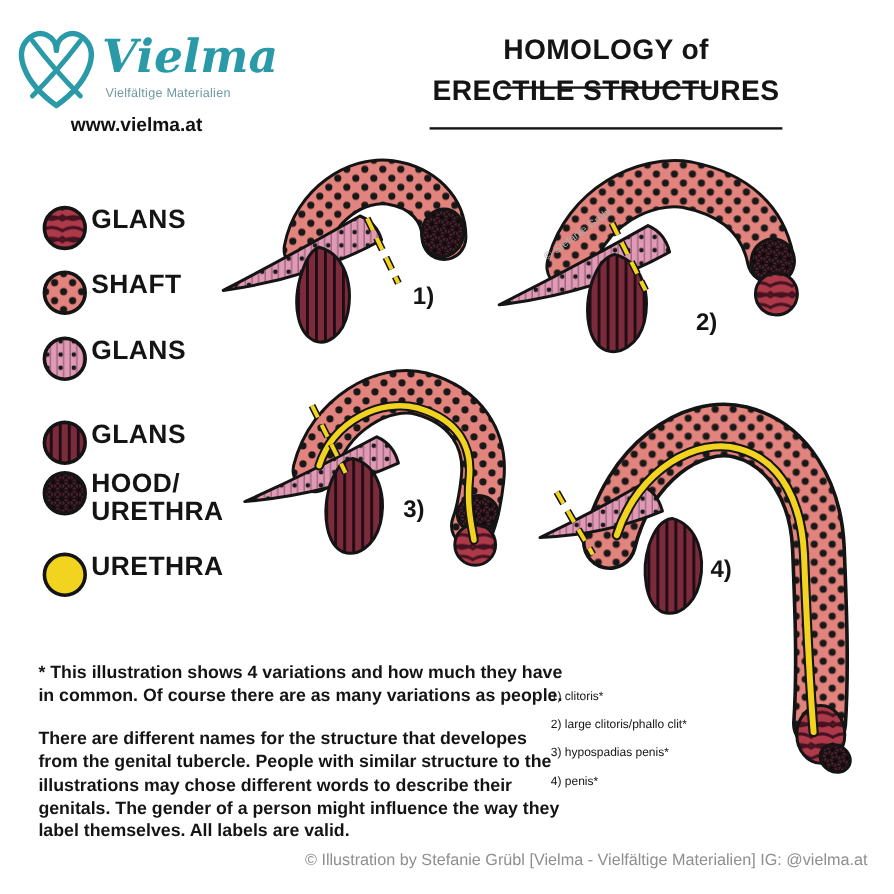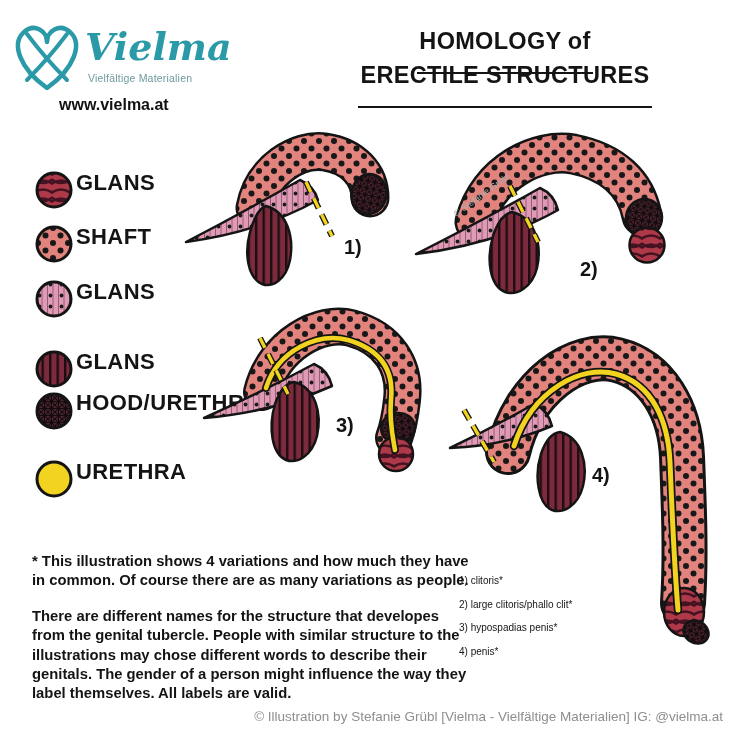--- a/index.html
+++ b/index.html
@@ -17,21 +17,21 @@
   .brand-url{position:absolute;left:52px;top:86px;font-size:16px;font-weight:700;color:#111;}
 
   
   .title{position:absolute;left:340px;top:24px;width:330px;text-align:center;
          font-size:23.5px;font-weight:800;letter-spacing:.3px;line-height:1.45;}
   .title span{border-bottom:2.6px solid #141414;padding:0 2px 18px 2px;}
 
   
   .legend-item{position:absolute;left:34px;display:flex;align-items:flex-start;gap:2px;}
   .legend-label{font-size:22px;font-weight:700;letter-spacing:.4px;}
-  .hood-lines{display:flex;flex-direction:row;line-height:1.05;}
+  .hood-lines{display:flex;flex-direction:column;line-height:1.05;}
 
   
   .fig{position:absolute;}
   .fig-num{position:absolute;font-size:20px;font-weight:700;}
   .watermark{position:absolute;left:448px;top:190px;font-size:9px;color:#aeaeae;
              transform:rotate(-36deg);white-space:nowrap;}
 
   
   .notes{position:absolute;left:32px;top:536px;width:438px;font-size:14.8px;
          font-weight:600;line-height:1.31;}

